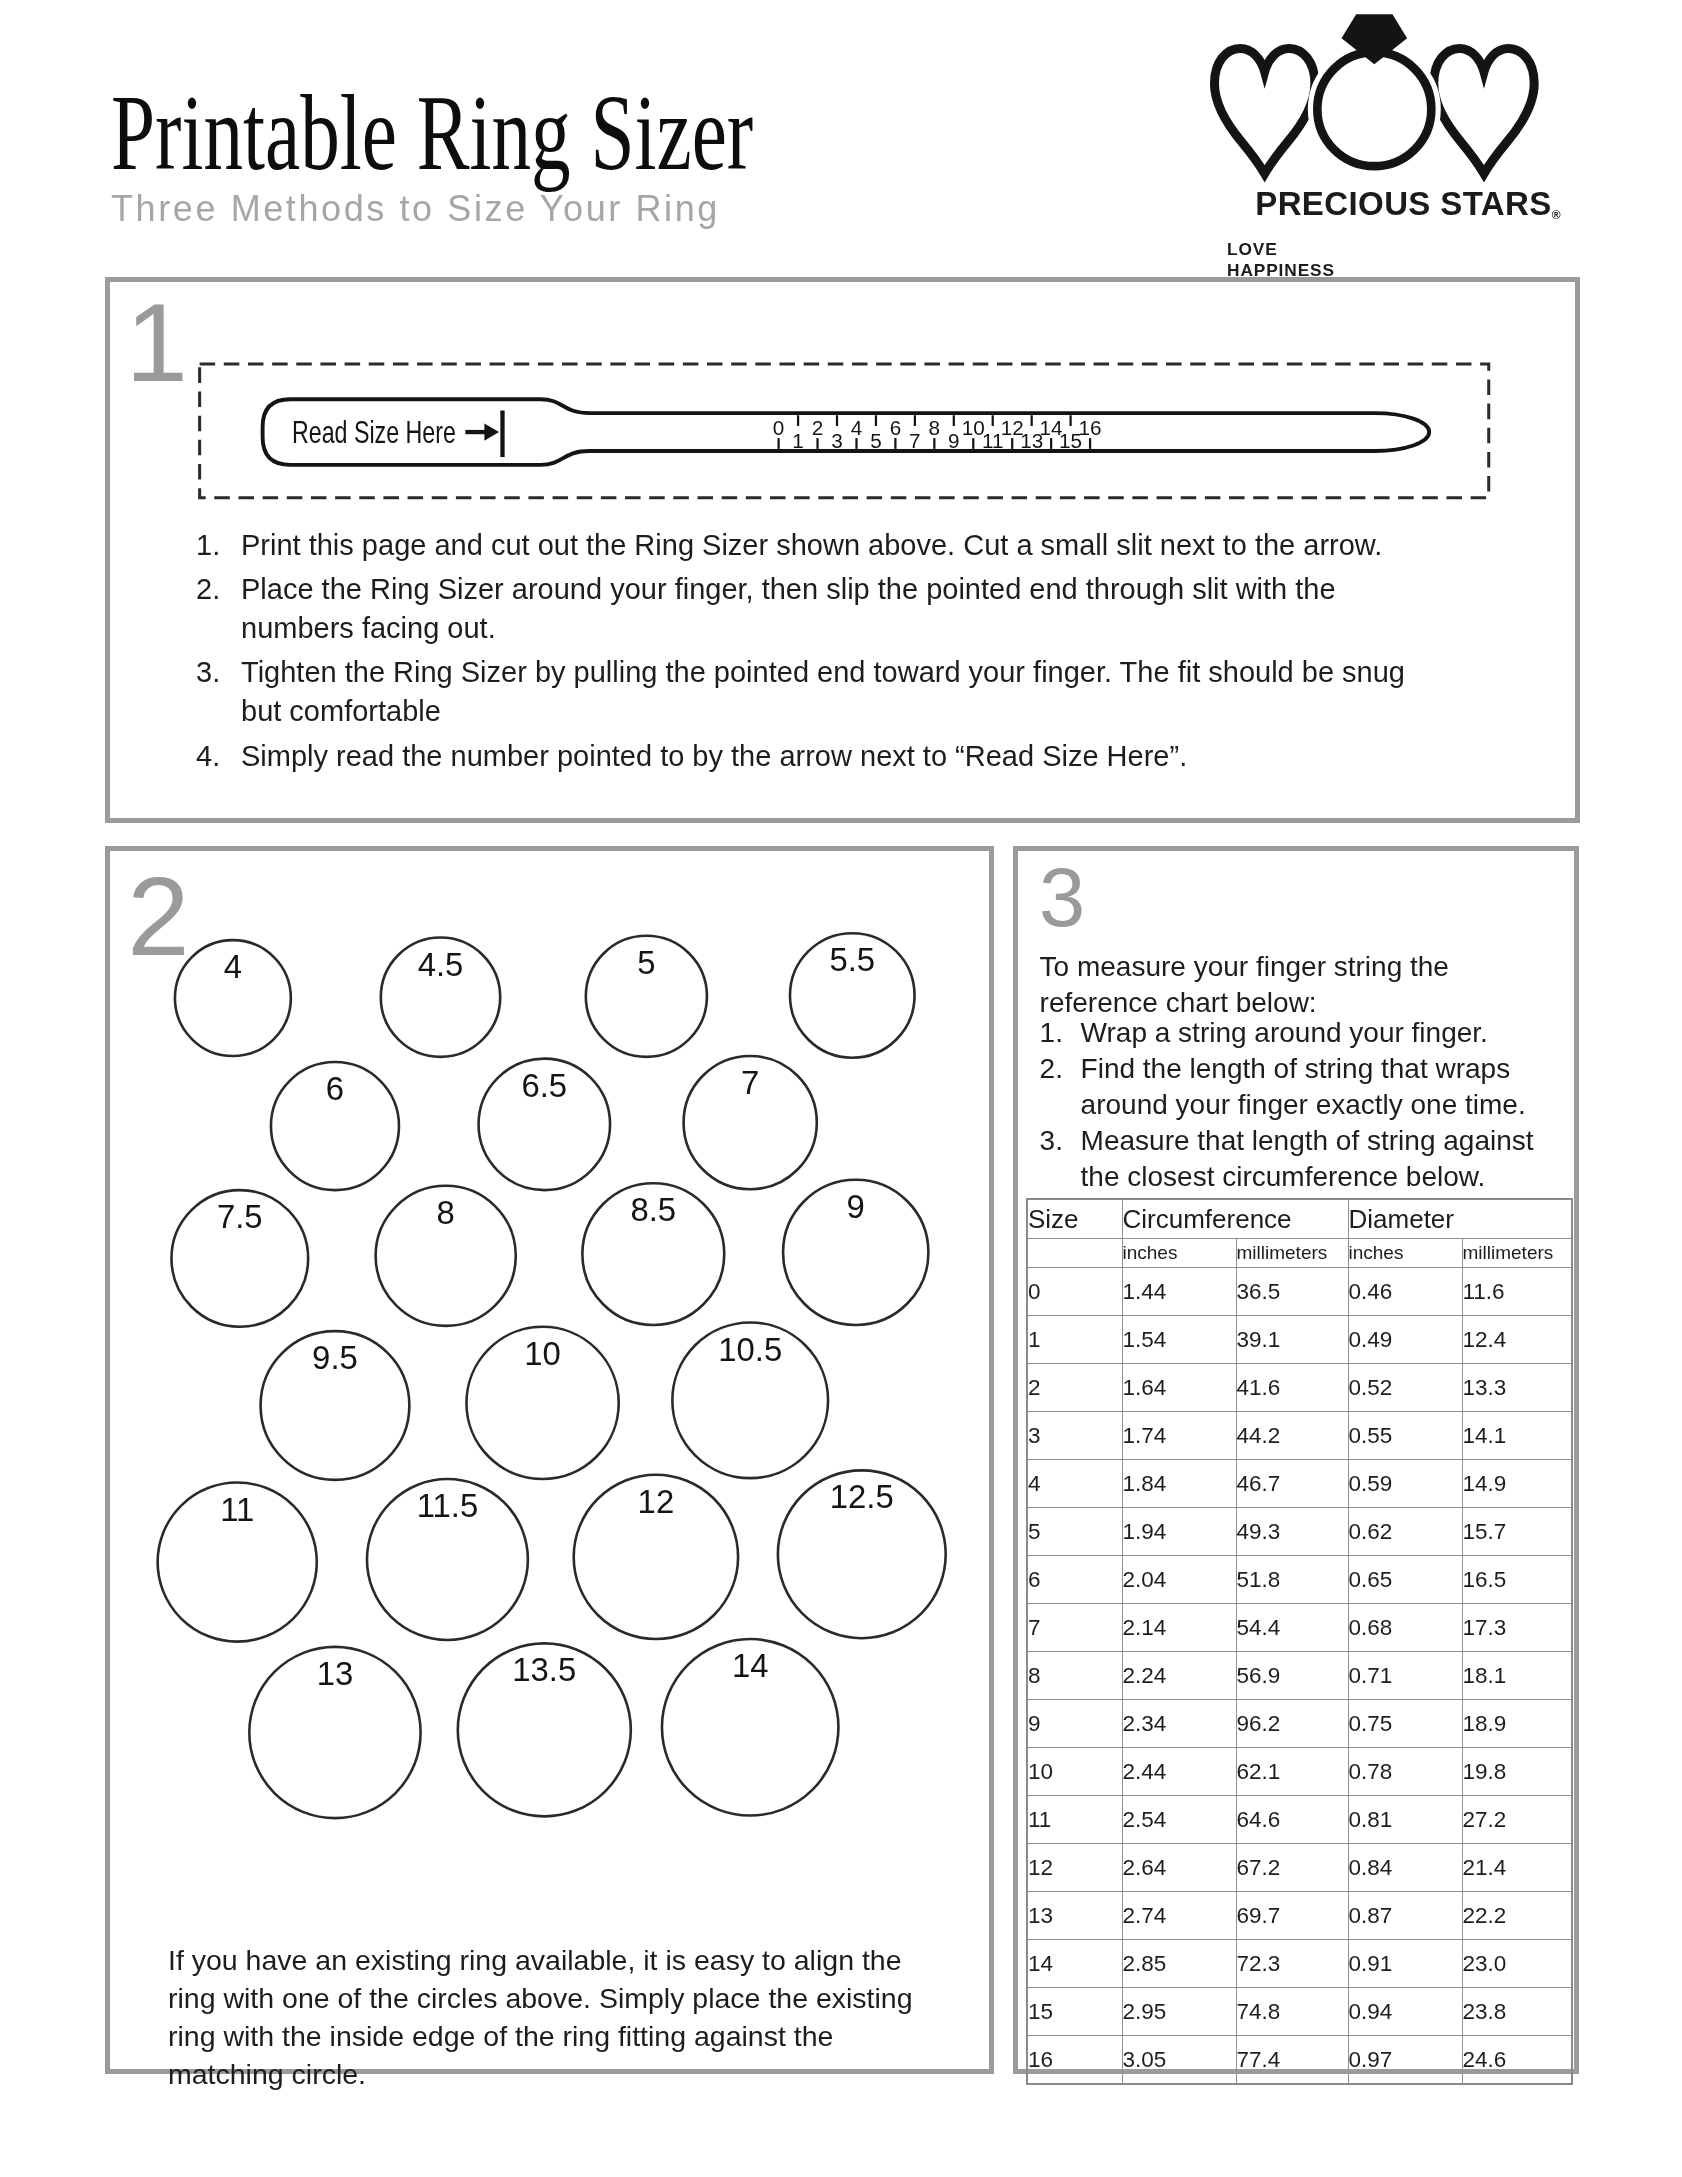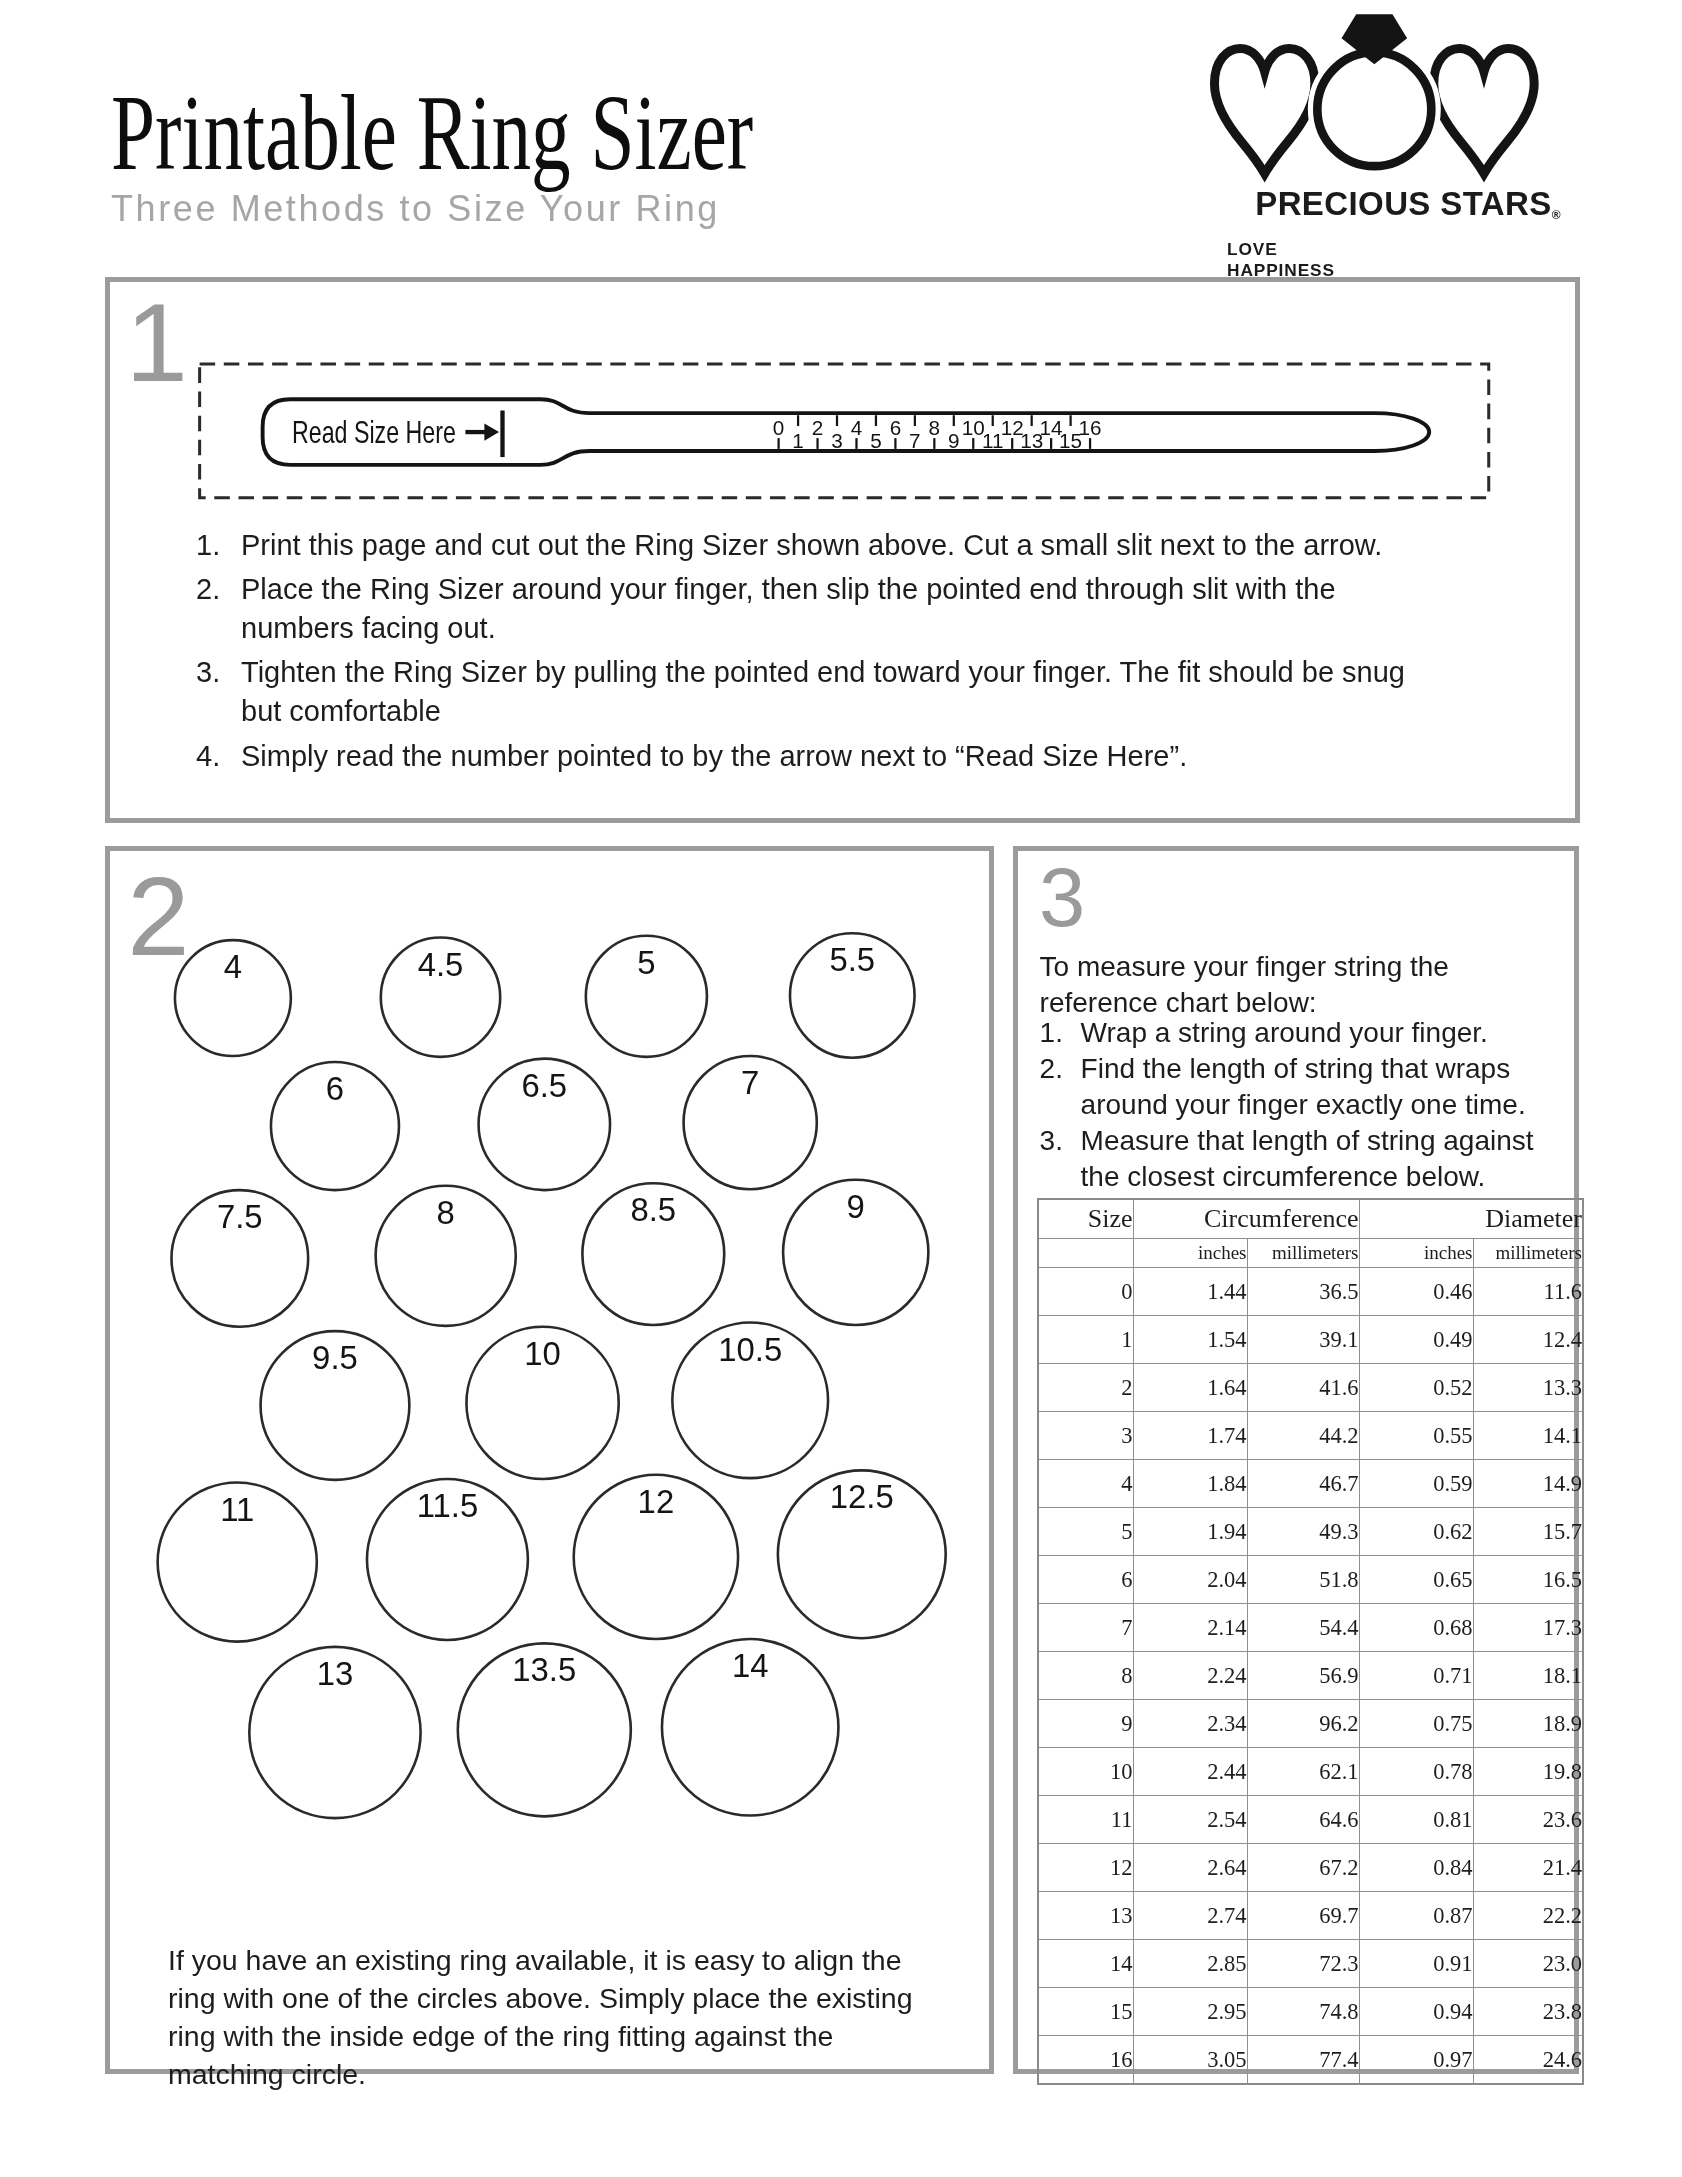--- a/index.html
+++ b/index.html
@@ -50,23 +50,23 @@
   #circles-svg{position:absolute; left:0; top:0;}
   .note{position:absolute; left:58px; top:1050px; width:774px; font-size:28.5px; line-height:38px;margin-top:40px;}
   
   .intro3{position:absolute; left:21.6px; top:98px; width:471px; font-size:28px; line-height:36px;}
   .steps3{position:absolute; left:21.6px; top:164px; width:512px; font-size:28px; line-height:36px;}
   .steps3 .item{display:flex;}
   .steps3 .num{flex:none; width:41px;}
   .steps3 .txt{width:471px;}
   
   .size-table{
-    position:absolute; left:19px; top:347px; width:545px;
+    position:absolute; left:8px; top:347px; width:545px;
     border-collapse:collapse; table-layout:fixed;
-    border:2.6px solid #8a8a8a; text-align:right; color:#1d1d1d;font-family:Liberation Serif, serif;
+    border:2.6px solid #8a8a8a; text-align:left; color:#1d1d1d;
   }
   .size-table th, .size-table td{border:1.7px solid #909090; padding:0; font-weight:normal; overflow:hidden;}
   .size-table .h1 th{height:38px; font-size:26px;}
   .size-table .h2 th{height:28px; font-size:19px;}
   .size-table td{height:47px; font-size:22.5px;}
 </style>
 </head>
 <body>
 
 <div class="page">
@@ -347,21 +347,21 @@
             <td>2.44</td>
             <td>62.1</td>
             <td>0.78</td>
             <td>19.8</td>
           </tr>
           <tr>
             <td>11</td>
             <td>2.54</td>
             <td>64.6</td>
             <td>0.81</td>
-            <td>23.6</td>
+            <td>27.2</td>
           </tr>
           <tr>
             <td>12</td>
             <td>2.64</td>
             <td>67.2</td>
             <td>0.84</td>
             <td>21.4</td>
           </tr>
           <tr>
             <td>13</td>

